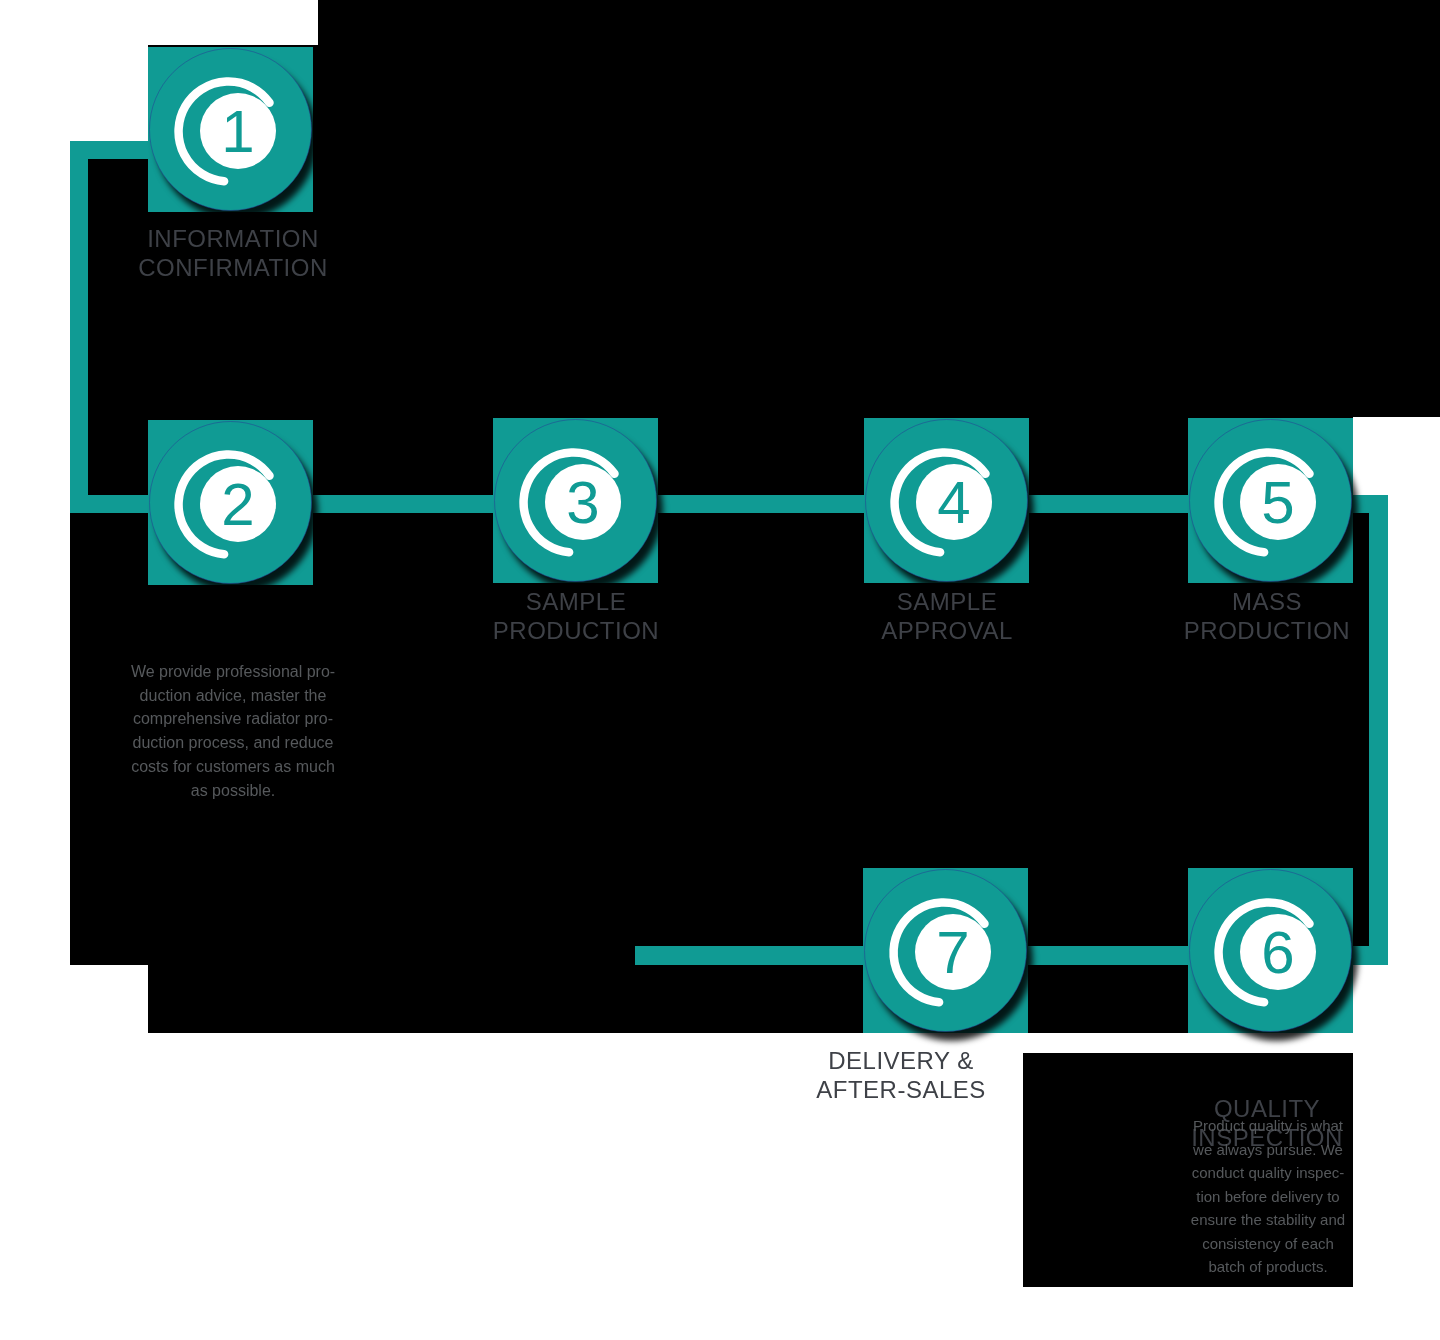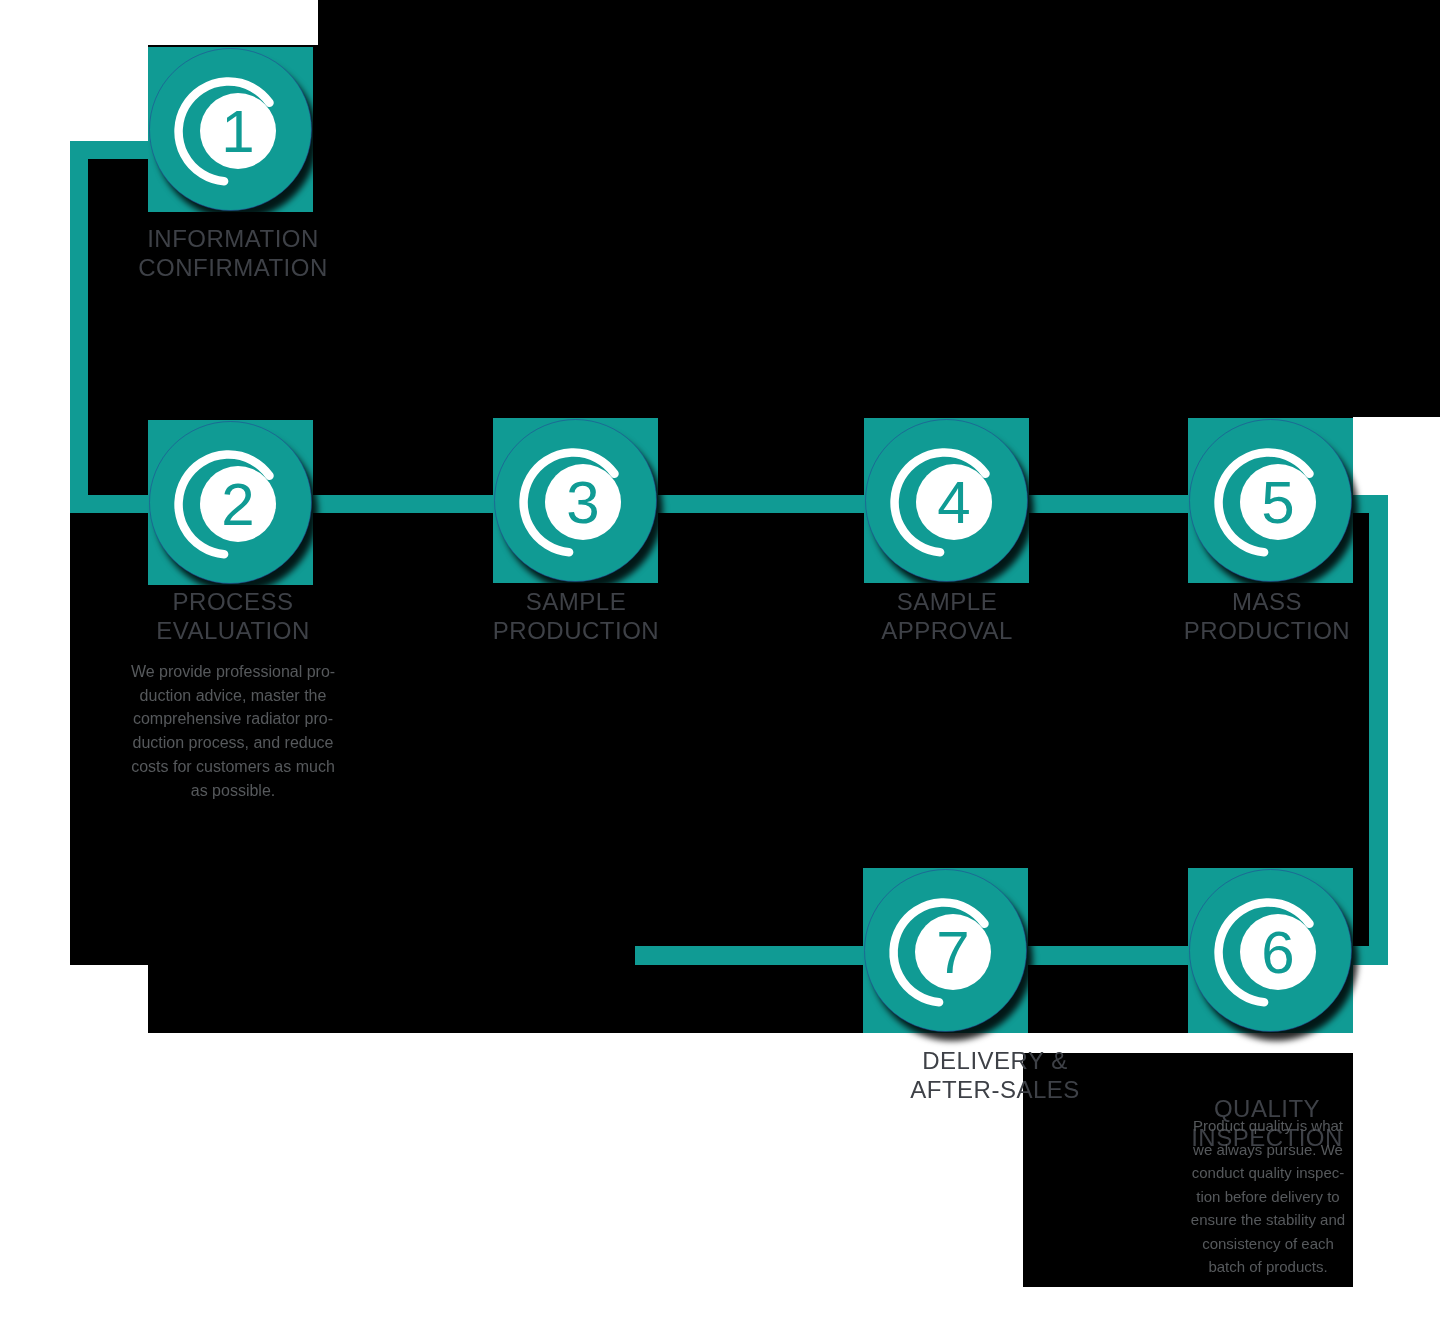--- a/index.html
+++ b/index.html
@@ -53,21 +53,21 @@
 
   .title{position:absolute;width:280px;z-index:5;color:var(--heading);
          font-weight:normal;font-size:24px;line-height:29px;letter-spacing:0.5px;
          text-align:center;white-space:pre-line;}
   #t1{left:93px;top:224px;}
   #t2{left:93px;top:587px;}
   #t3{left:436px;top:587px;}
   #t4{left:807px;top:587px;}
   #t5{left:1127px;top:587px;text-align:center;}
   #t6{left:1127px;top:1046px;margin-top:48px;}
-  #t7{left:855px;top:1046px;}
+  #t7{left:761px;top:1046px;}
 
   .desc{position:absolute;z-index:5;color:var(--paragraph);text-align:center;
         white-space:pre-line;}
   #d2{left:83px;top:660px;width:300px;font-size:16px;line-height:23.7px;}
   #d6{left:1148px;top:1114px;width:240px;font-size:15px;line-height:23.5px;}
 </style>
 </head>
 <body>
 
 <div class="stage">
@@ -138,22 +138,20 @@
   </svg>
   <svg class="badge" id="bd7" viewBox="0 0 165 165">
     <circle cx="82.5" cy="82.5" r="81" style="fill:var(--teal)" stroke="rgba(40,60,150,0.5)" stroke-width="1"></circle>
     <path d="M 121.5 55.8 A 50 50 0 1 0 76.1 134.3" fill="none" stroke="#fff" stroke-width="8.5" stroke-linecap="round"></path>
     <circle cx="90" cy="84" r="38" fill="#fff"></circle>
     <text x="90" y="105" style="fill:var(--teal)">7</text>
   </svg>
 
   <div class="title" id="t1">INFORMATION
 CONFIRMATION</div>
-  <div class="title" id="t2">PROCESS
-EVALUATION</div>
   <div class="title" id="t3">SAMPLE
 PRODUCTION</div>
   <div class="title" id="t4">SAMPLE
 APPROVAL</div>
   <div class="title" id="t5">MASS
 PRODUCTION</div>
   <div class="title" id="t6">QUALITY
 INSPECTION</div>
   <div class="title" id="t7">DELIVERY &amp;
 AFTER-SALES</div>

